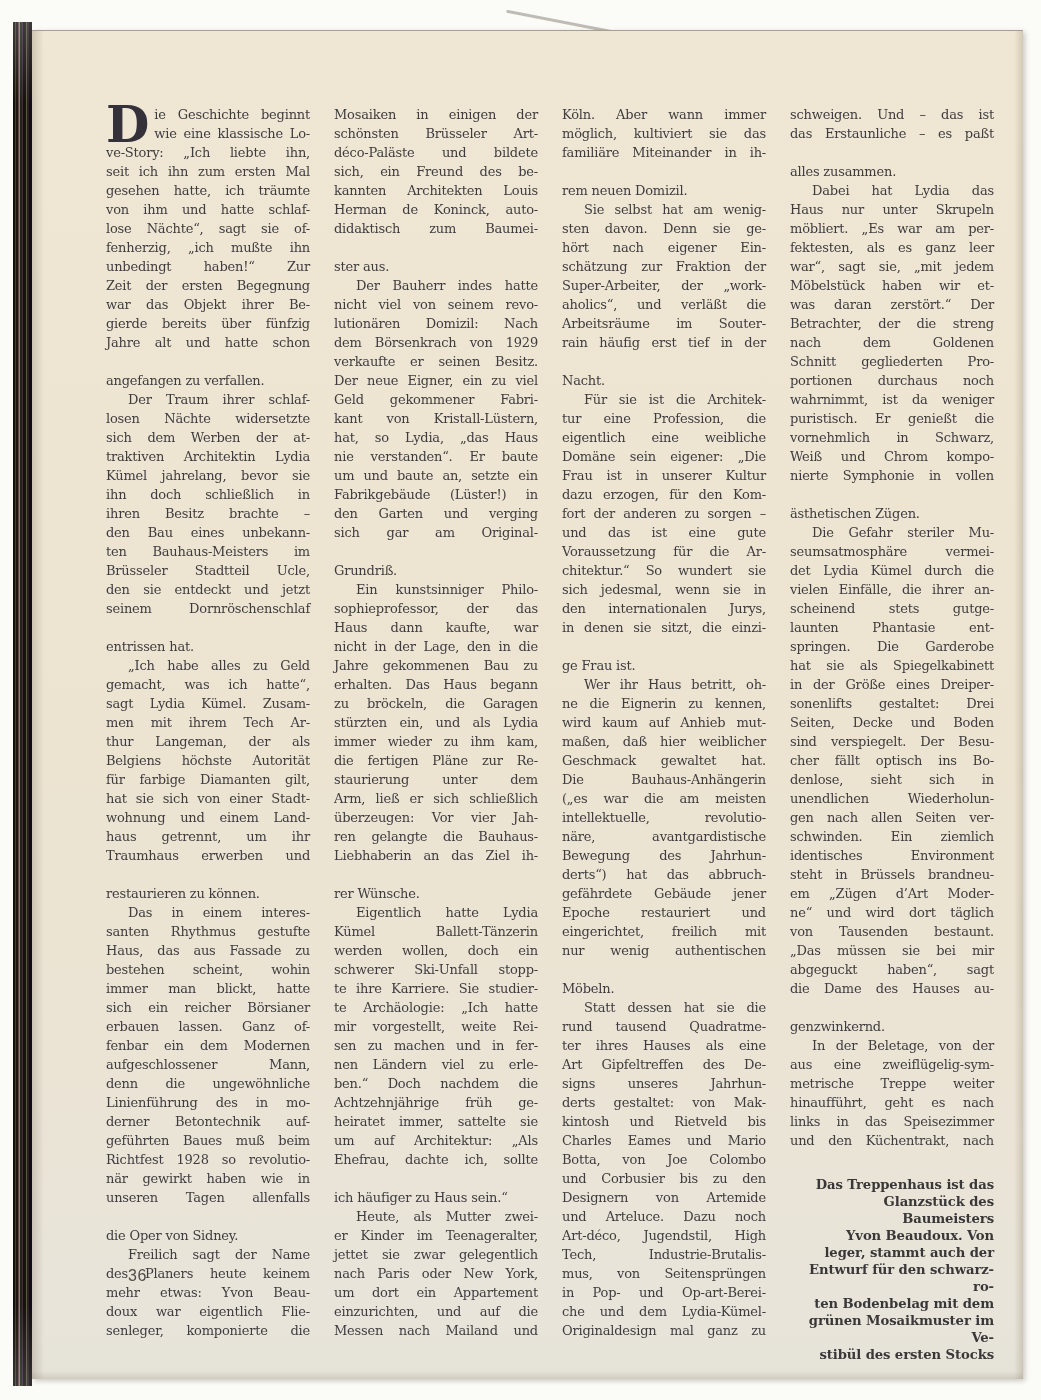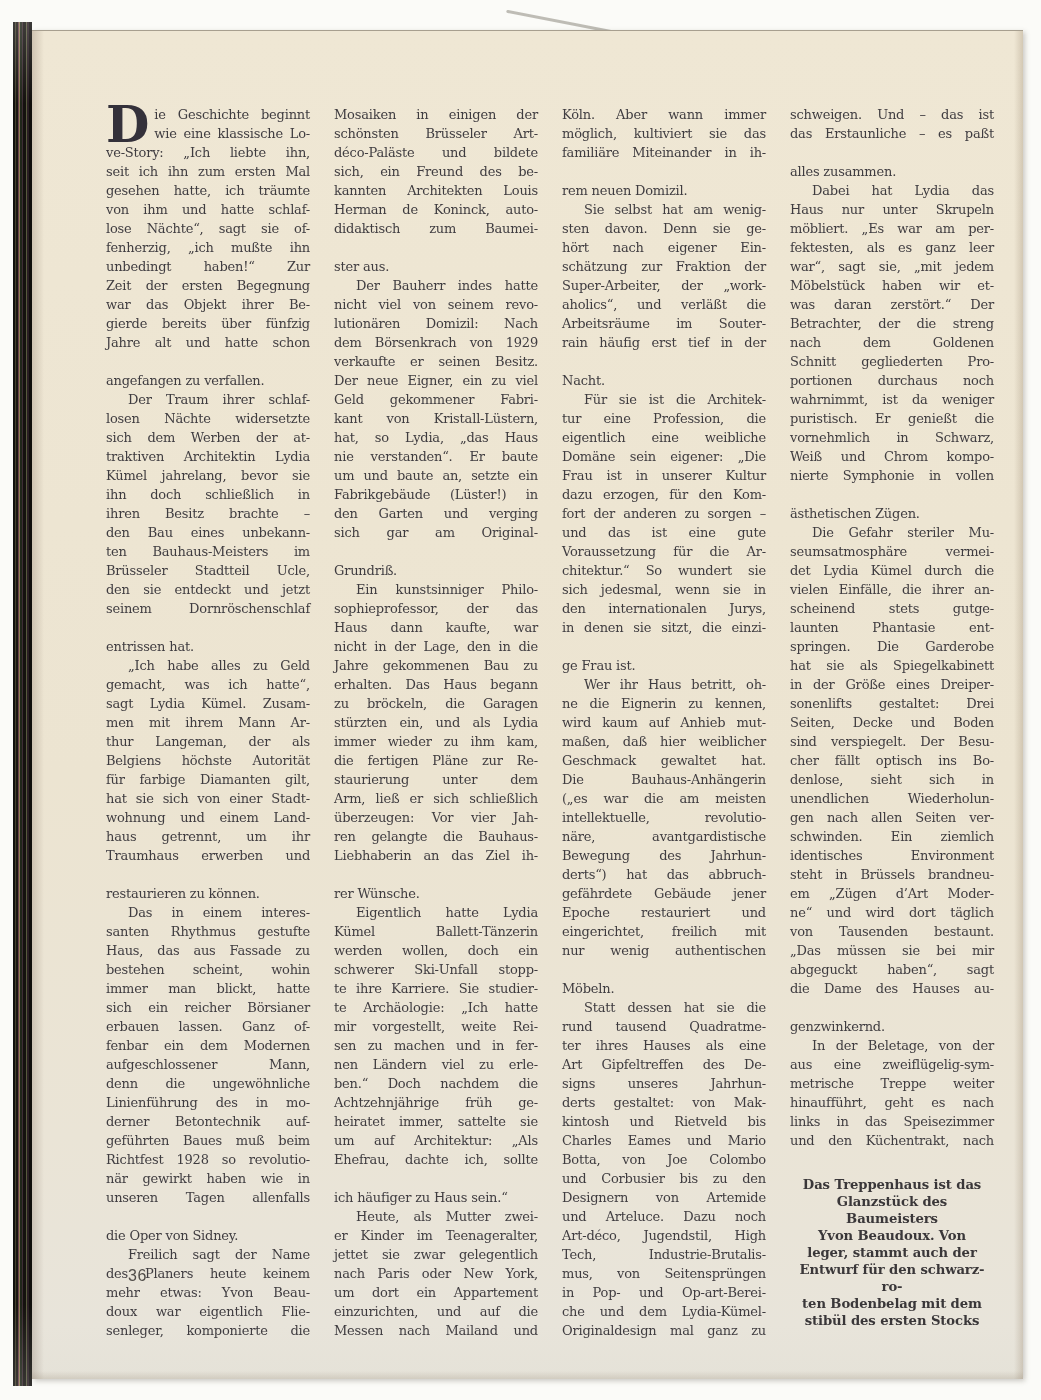--- a/index.html
+++ b/index.html
@@ -60,21 +60,21 @@
   .line.end { text-align-last:left;margin-top:19px; }
   .dropcap {
     float:left;
     font-size:50px; line-height:40px; height:38px;
     padding:0 5px 0 0; margin-top:0;
     font-weight:700; color:#34313a;
   }
   .caption { margin-top:26px; }
   .cap-line {
     font-size:13.2px; line-height:17px; font-weight:700;
-    color:#3a3739; text-align:center; letter-spacing:-0.1px;
+    color:#3a3739; text-align:right; letter-spacing:-0.1px;
   }
   .pagenum {
     position:absolute; left:76px; top:1236px;
     font-size:16px; color:#504d49; letter-spacing:0.5px;
     font-family:Liberation Sans, sans-serif;
     margin-left:20px;
   }
 </style>
 </head>
 <body>
@@ -118,21 +118,21 @@
           <div class="line">ten Bauhaus-Meisters im</div>
           <div class="line">Brüsseler Stadtteil Ucle,</div>
           <div class="line">den sie entdeckt und jetzt</div>
           <div class="line">seinem Dornröschenschlaf</div>
           <div class="line end">entrissen hat.</div>
         </div>
         <div class="para">
           <div class="line indent">„Ich habe alles zu Geld</div>
           <div class="line">gemacht, was ich hatte“,</div>
           <div class="line">sagt Lydia Kümel. Zusam-</div>
-          <div class="line">men mit ihrem Mann Ar-</div>
+          <div class="line">men mit ihrem Tech Ar-</div>
           <div class="line">thur Langeman, der als</div>
           <div class="line">Belgiens höchste Autorität</div>
           <div class="line">für farbige Diamanten gilt,</div>
           <div class="line">hat sie sich von einer Stadt-</div>
           <div class="line">wohnung und einem Land-</div>
           <div class="line">haus getrennt, um ihr</div>
           <div class="line">Traumhaus erwerben und</div>
           <div class="line end">restaurieren zu können.</div>
         </div>
         <div class="para">
@@ -369,19 +369,20 @@
           <div class="line">links in das Speisezimmer</div>
           <div class="line">und den Küchentrakt, nach</div>
         </div>
         <div class="caption">
           <div class="cap-line">Das Treppenhaus ist das</div>
           <div class="cap-line">Glanzstück des Baumeisters</div>
           <div class="cap-line">Yvon Beaudoux. Von</div>
           <div class="cap-line">leger, stammt auch der</div>
           <div class="cap-line">Entwurf für den schwarz-ro-</div>
           <div class="cap-line">ten Bodenbelag mit dem</div>
+          <div class="cap-line">grünen Mosaikmuster im Ve-</div>
           <div class="cap-line">stibül des ersten Stocks</div>
         </div>
       </div>
   </div>
 
   <div class="pagenum">36</div>
 </div>
 
 </body></html>

